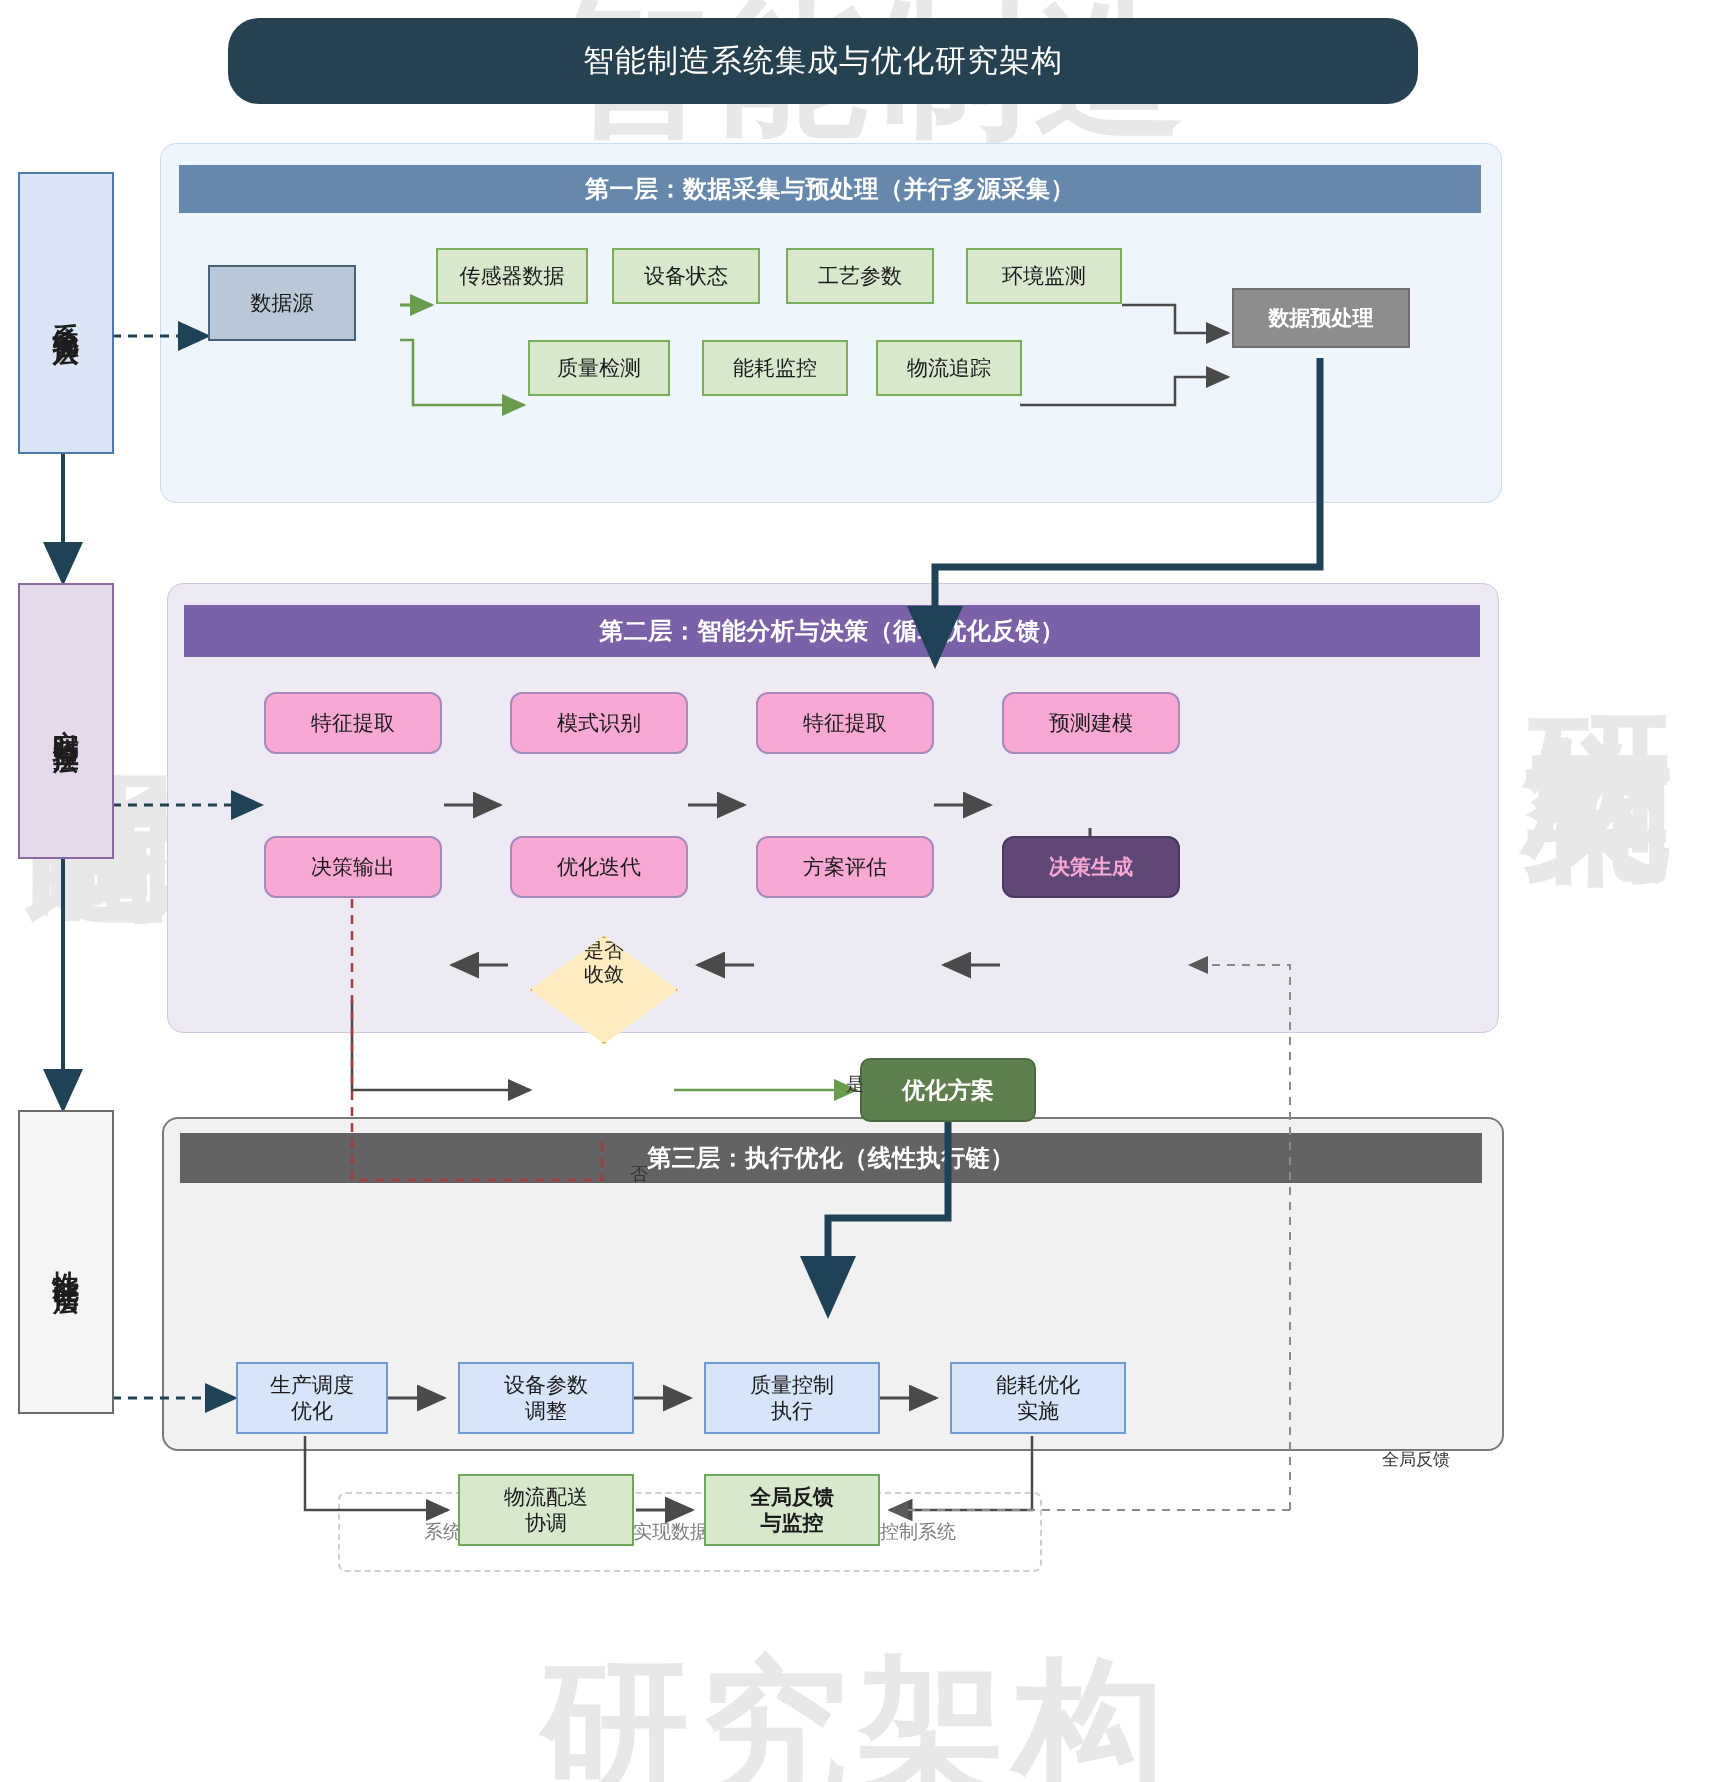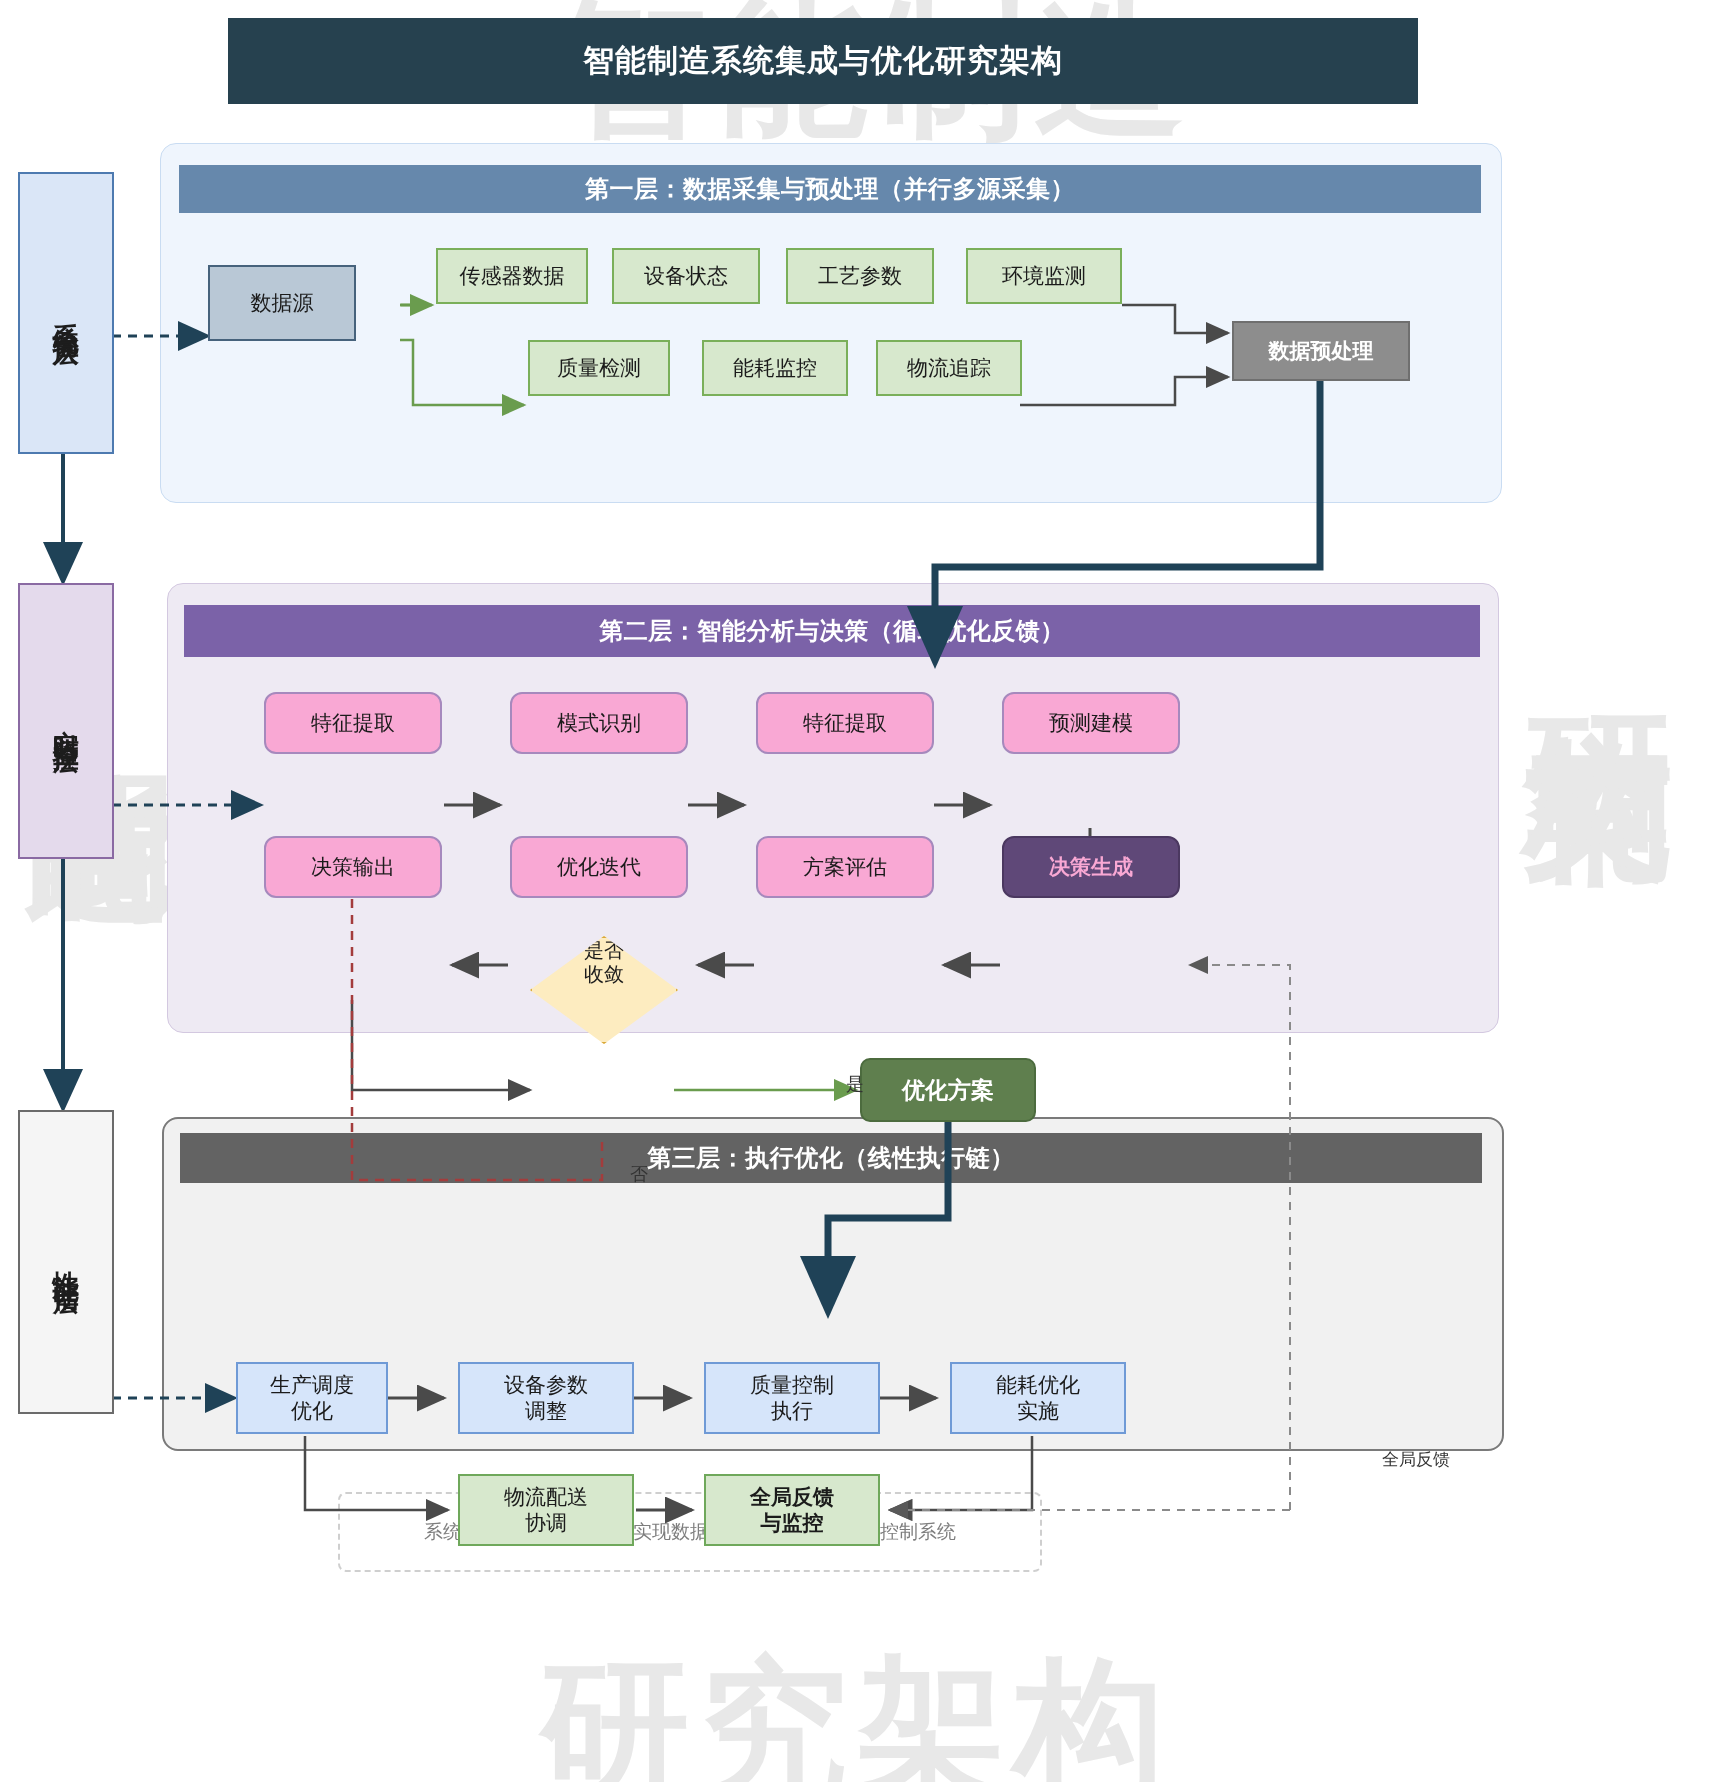--- a/index.html
+++ b/index.html
@@ -18,21 +18,21 @@
   .wm2{right:20px;top:600px;font-size:150px;writing-mode:vertical-rl;letter-spacing:6px;}
   .wm3{left:0px;top:640px;font-size:150px;writing-mode:vertical-rl;letter-spacing:6px;}
   .wm4{left:540px;top:1630px;font-size:150px;letter-spacing:8px;}
 
   svg.lines{position:absolute;left:0;top:0;width:1722px;height:1782px;z-index:5;pointer-events:none;}
 
   
   .title-bar{
     position:absolute;left:228px;top:18px;width:1190px;height:86px;
     background:#26414f;color:#fff;display:flex;align-items:center;justify-content:center;
-    font-size:31px;font-weight:700;letter-spacing:1px;z-index:4;
+    font-size:31px;font-weight:400;letter-spacing:1px;z-index:4;border-radius:31px;
   }
 
   
   .side{
     position:absolute;z-index:6;display:flex;align-items:center;justify-content:center;
     font-size:26px;font-weight:700;color:#1d1d1d;text-align:center;line-height:1.18;
     writing-mode:vertical-rl;letter-spacing:5px;
   }
   .side1{left:18px;top:172px;width:92px;height:278px;background:#dae6f7;border:2px solid #4d7ab0;}
   .side2{left:18px;top:583px;width:92px;height:272px;background:#e4daec;border:2px solid #8a6aa3;}
@@ -51,21 +51,21 @@
   #panel3{left:162px;top:1117px;width:1338px;height:330px;background:#f1f1f1;border:2px solid #7a7a7a;}
   #hdr3{left:180px;top:1133px;width:1302px;height:50px;background:#636363;}
 
   
   .node{
     position:absolute;z-index:6;display:flex;align-items:center;justify-content:center;
     text-align:center;font-size:21px;color:#1b1b1b;line-height:1.25;box-sizing:border-box;
   }
   .n-src{background:#b9c8d6;border:2px solid #46627c;}
   .n-green{background:#d7e8cd;border:2px solid #7aaf5a;}
-  .n-grey{background:#8d8d8d;border:2px solid #6f6f6f;color:#fff;font-weight:700;margin-top:33px;}
+  .n-grey{background:#8d8d8d;border:2px solid #6f6f6f;color:#fff;font-weight:700;}
   .n-purple{background:#f9a8d4;border:2px solid #a689bd;border-radius:12px;}
   .n-purple-dark{background:#5f4878;border:2px solid #4b3860;border-radius:12px;color:#f9a8d4;font-weight:700;}
   .n-olive{background:#5f7f4e;border:2px solid #4c6b3e;border-radius:10px;color:#fff;font-weight:700;}
   .n-blue{background:#d6e5fa;border:2px solid #6f9ad6;}
   .n-green2{background:#d7e8cd;border:2px solid #6fa85b;}
 
   .diamond{
     position:absolute;z-index:6;width:144px;height:104px;
     background:#fdecc0;border:2px solid #d9a93a;
     clip-path:polygon(50% 0,100% 50%,50% 100%,0 50%);

